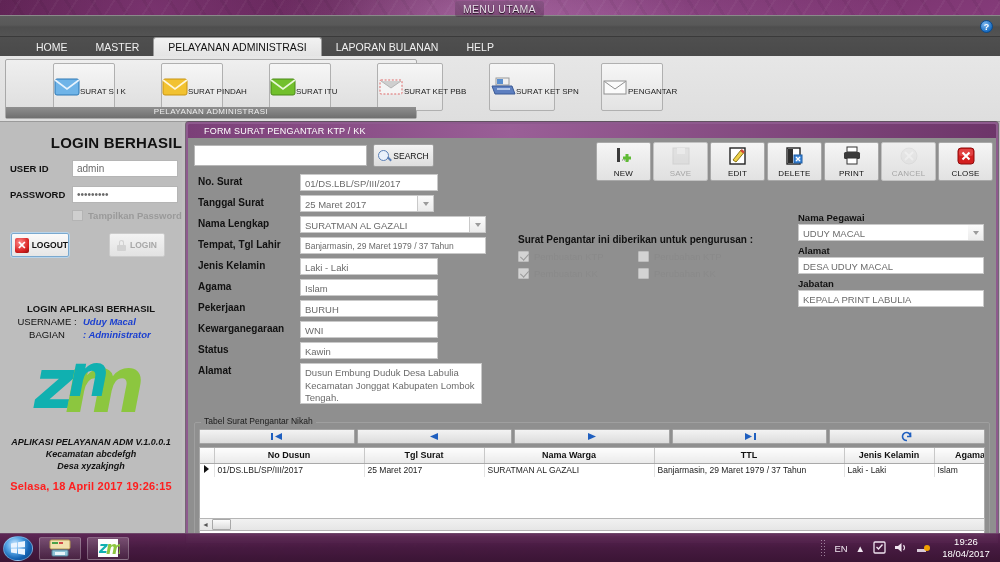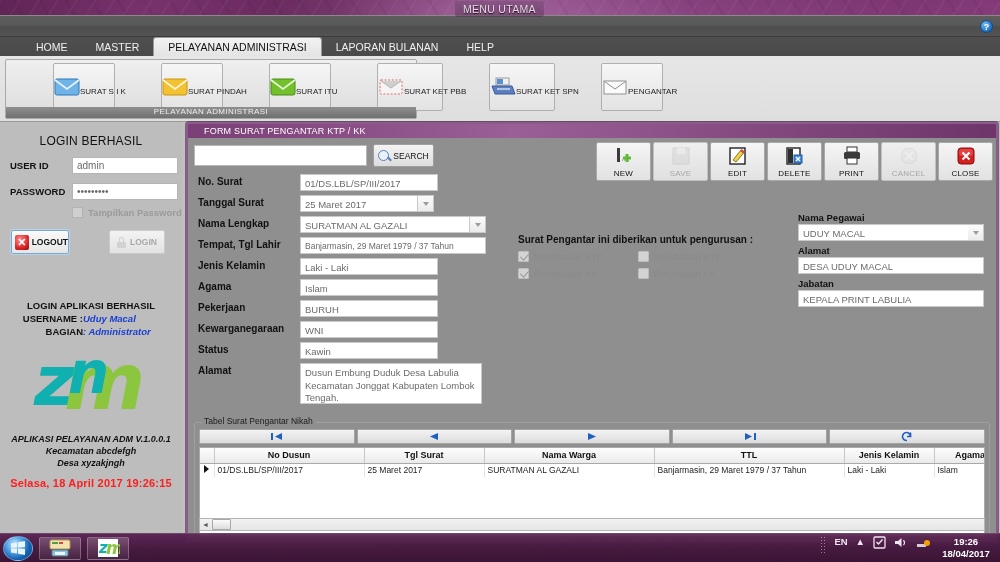--- a/index.html
+++ b/index.html
@@ -97,21 +97,21 @@
     position: absolute; bottom: 0; left: 0; right: 0; height: 11px;
     text-align: center; font-size: 8px; color: #eee; letter-spacing: .4px;
     background: linear-gradient(to bottom,#8f8f8f,#6f6f6f);
   }
 
   
   #login-panel {
     position: absolute; left: 0; top: 106px; width: 182px; height: 412px;
     background: #bdbdbd; overflow: hidden;
   }
-  #login-title { text-align: center; font-size: 12px; font-weight: normal; color: #111; margin-top: 12px; letter-spacing:.2px;}
+  #login-title { text-align: right; font-size: 15px; font-weight: bold; color: #111; margin-top: 12px; letter-spacing:.2px;}
   .lrow { display: flex; align-items: center; margin: 9px 0 0 10px; }
   .lrow .lab { width: 62px; font-size: 9.5px; font-weight: bold; color: #111; }
   .lrow input {
     width: 106px; height: 17px; font-size: 10px; color: #6a6a6a;
     border: 1px solid #b5b5b5; background: #fff; padding: 0 4px;
     font-family: "Liberation Sans", sans-serif;
   }
   #show-pass-row { display:flex; align-items:center; margin: 7px 0 0 72px; }
   #show-pass-row .box {
     width: 11px; height: 11px; background: #cfcfcf; border: 1px solid #b4b4b4; margin-right: 5px;
@@ -136,21 +136,21 @@
     border: 1px solid #cbcbcb; border-radius: 2px; color: #a8a8a8;
     font-size: 8.5px; font-weight: bold; cursor: default;
   }
   .lock { width: 9px; height: 11px; position: relative; display:inline-block;}
   .lock i { position:absolute; bottom:0; left:0; width:9px; height:6px; background:#d2d2d2; border-radius:1px;}
   .lock b { position:absolute; top:0; left:2px; width:5px; height:6px; border:1.5px solid #d2d2d2; border-bottom:none; border-radius:3px 3px 0 0;}
 
   #login-info { text-align: center; margin-top: 46px; }
   #login-info .h { font-size: 9.5px; font-weight: bold; color: #111; }
   .kv { display: flex; margin: 2px 0 0 11px; font-size: 9.5px; }
-  .kv .k { font-weight: bold; color: #111; width: 72px; text-align: right;}
+  .kv .k { font-weight: normal; color: #111; width: 72px; text-align: center;}
   .kv .v { font-weight: bold; font-style: italic; color: #1a3fd0; }
 
   
   #zm-logo { width: 150px; height: 88px; margin: 6px auto 0 auto; position: relative; }
   #app-version {
     text-align: center; font-size: 9px; font-weight: bold; font-style: italic;
     color: #111; line-height: 12px; margin-top: 2px;
   }
   #clock {
     text-align: center; font-size: 11px; font-weight: bold; color: #ff1e1e;
@@ -316,21 +316,21 @@
     background: radial-gradient(circle at 38% 32%, #cfe8ff 0%, #5aa8e8 32%, #1464b4 62%, #0a3f80 100%);
     border: 1px solid rgba(255,255,255,.35);
     display:flex; align-items:center; justify-content:center;
   }
   .tbtask {
     width: 42px; height: 23px; margin-left: 6px; border-radius: 2px;
     background: linear-gradient(to bottom, rgba(255,255,255,.20), rgba(255,255,255,.06));
     border: 1px solid rgba(255,255,255,.25);
     display:flex; align-items:center; justify-content:center;
   }
-  #tray { margin-left: auto; display: flex; gap: 8px; padding-right: 6px; font-weight: bold; }
+  #tray { margin-left: auto; display: flex; align-items: center; gap: 8px; padding-right: 6px; }
   #tray .it { color: #f0e6f0; font-size: 9.5px; }
   #tray-clock { text-align: center; color: #fff; font-size: 9.5px; line-height: 12px; min-width: 56px; }
   .dotgrid { width: 6px; height: 18px; opacity:.55;
     background-image: radial-gradient(#e5d5e5 0.8px, transparent 0.9px);
     background-size: 3px 3px; }
 </style>
 </head>
 <body>
 
 <div id="desktop"></div>

